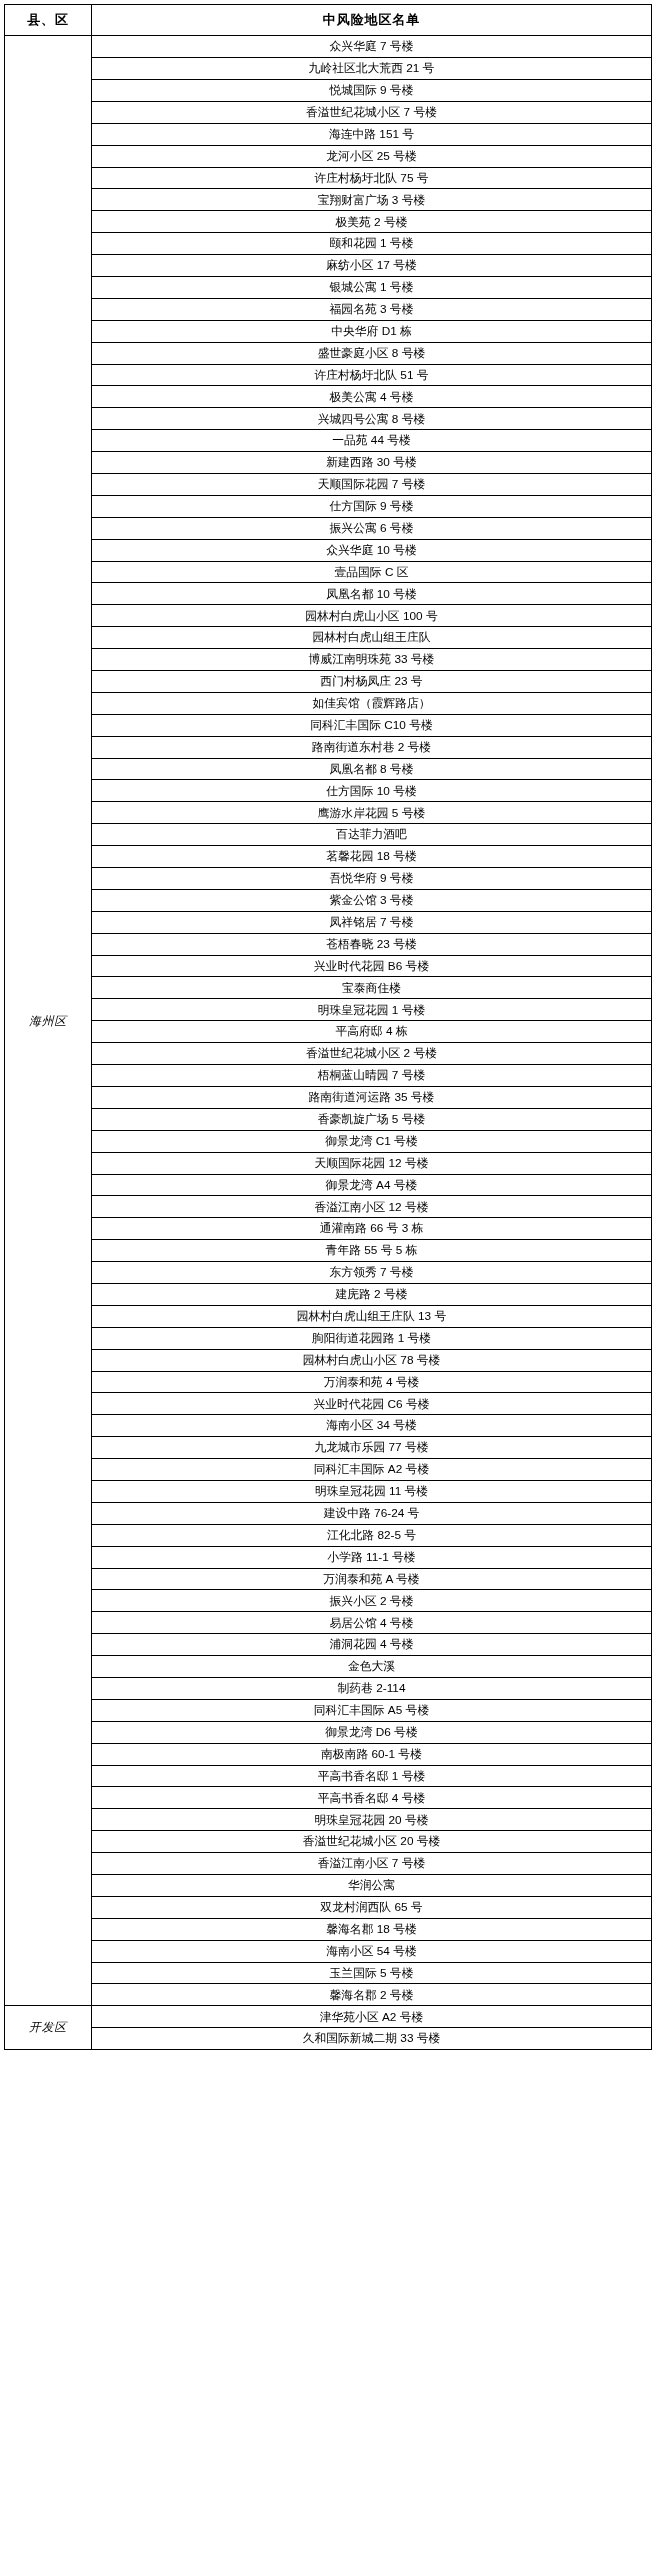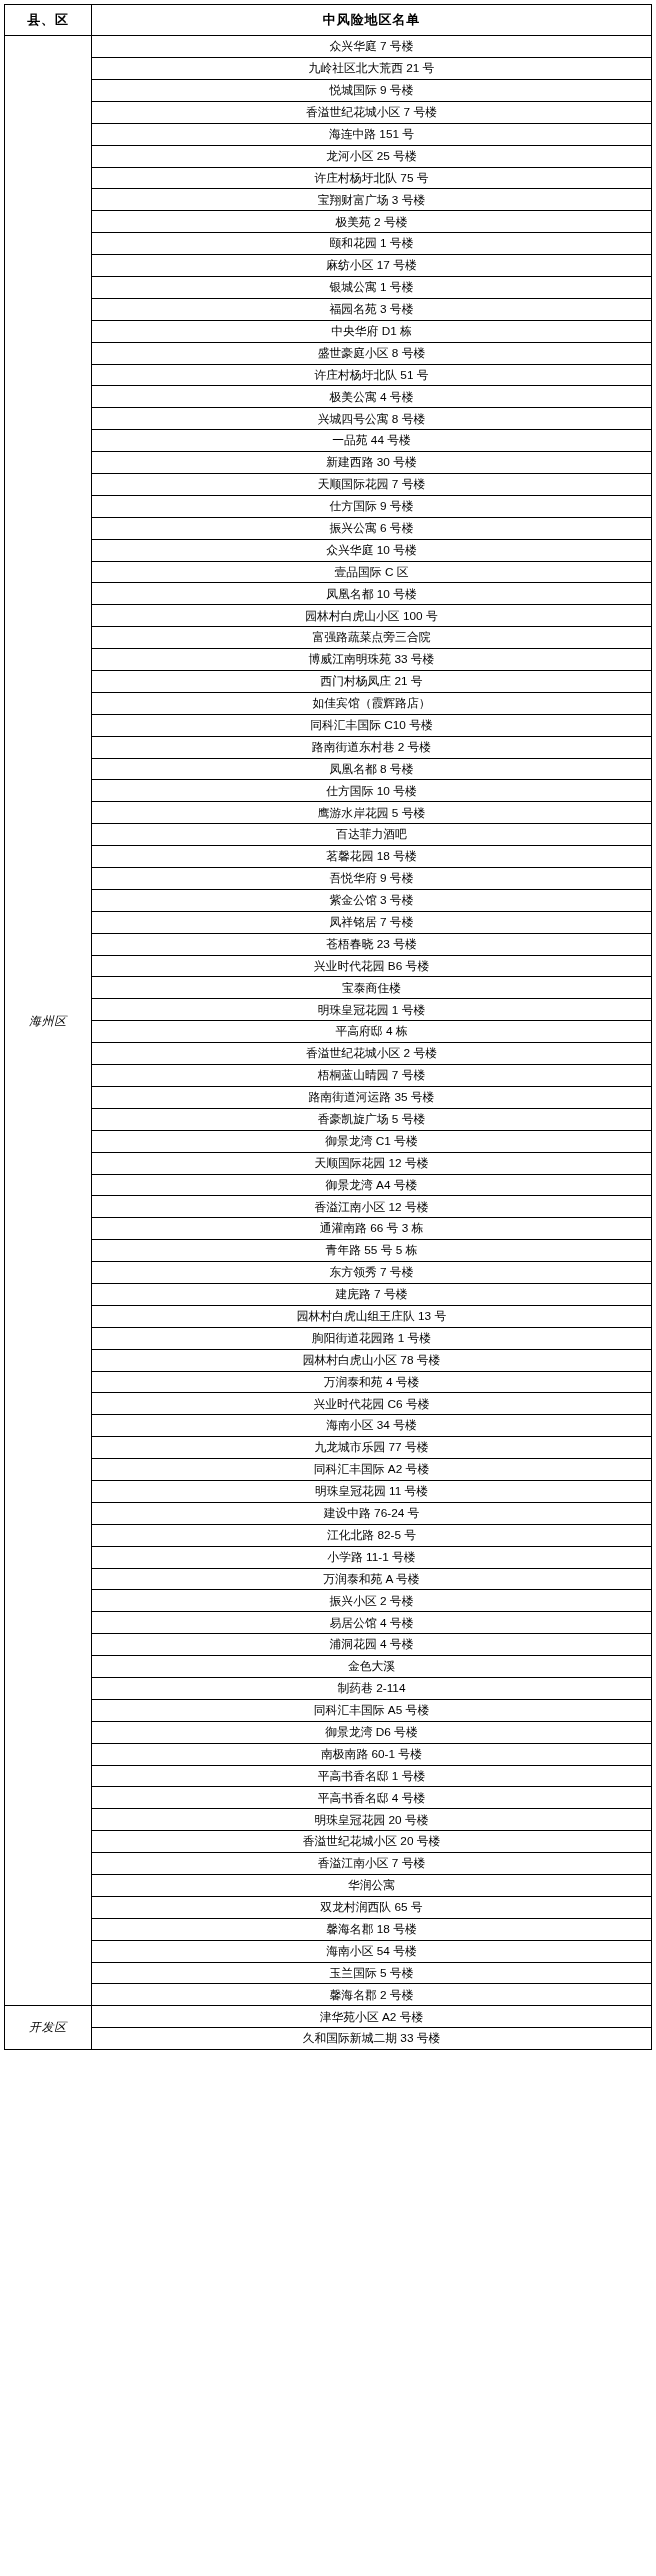--- a/index.html
+++ b/index.html
@@ -145,27 +145,27 @@
         <tr>
           <td class="area-cell">壹品国际 C 区</td>
         </tr>
         <tr>
           <td class="area-cell">凤凰名都 10 号楼</td>
         </tr>
         <tr>
           <td class="area-cell">园林村白虎山小区 100 号</td>
         </tr>
         <tr>
-          <td class="area-cell">富强路蔬菜点旁三合院</td>
+          <td class="area-cell">园林村白虎山组王庄队</td>
         </tr>
         <tr>
           <td class="area-cell">博威江南明珠苑 33 号楼</td>
         </tr>
         <tr>
-          <td class="area-cell">西门村杨凤庄 21 号</td>
+          <td class="area-cell">西门村杨凤庄 23 号</td>
         </tr>
         <tr>
           <td class="area-cell">如佳宾馆（霞辉路店）</td>
         </tr>
         <tr>
           <td class="area-cell">同科汇丰国际 C10 号楼</td>
         </tr>
         <tr>
           <td class="area-cell">路南街道东村巷 2 号楼</td>
         </tr>
@@ -235,21 +235,21 @@
         <tr>
           <td class="area-cell">通灌南路 66 号 3 栋</td>
         </tr>
         <tr>
           <td class="area-cell">青年路 55 号 5 栋</td>
         </tr>
         <tr>
           <td class="area-cell">东方领秀 7 号楼</td>
         </tr>
         <tr>
-          <td class="area-cell">建庑路 7 号楼</td>
+          <td class="area-cell">建庑路 2 号楼</td>
         </tr>
         <tr>
           <td class="area-cell">园林村白虎山组王庄队 13 号</td>
         </tr>
         <tr>
           <td class="area-cell">朐阳街道花园路 1 号楼</td>
         </tr>
         <tr>
           <td class="area-cell">园林村白虎山小区 78 号楼</td>
         </tr>

